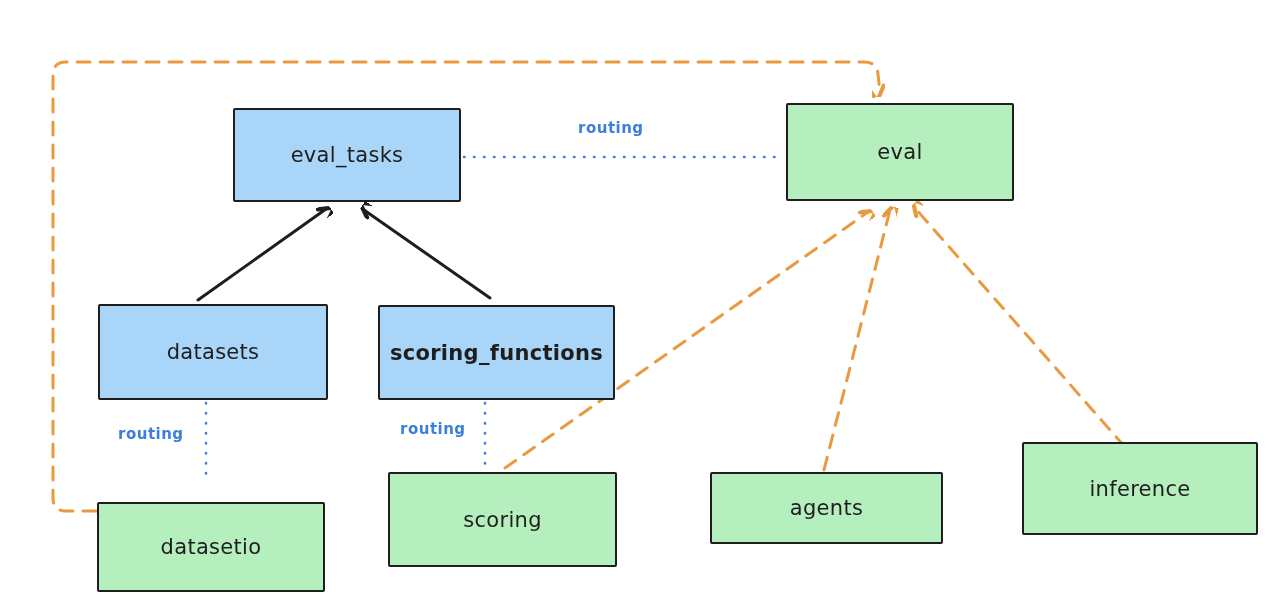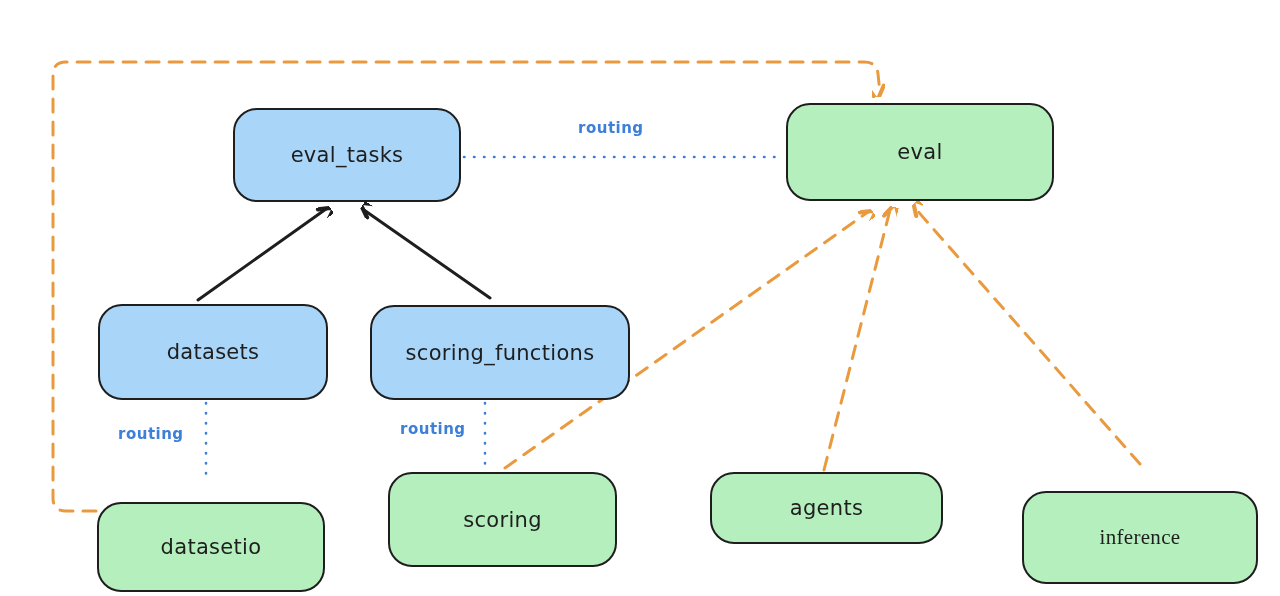--- a/index.html
+++ b/index.html
@@ -16,21 +16,21 @@
   }
   .edges {
     position: absolute;
     left: 0; top: 0;
     width: 1280px; height: 596px;
   }
   .node {
     position: absolute;
     box-sizing: border-box;
     border: 2.5px solid #1e1e1e;
-    border-radius: 24px;
+    border-radius: 2px;
     display: flex;
     align-items: center;
     justify-content: center;
     font-size: 21px;
     color: #1e1e1e;
     letter-spacing: 0.3px;
   }
   .node.blue  { background: #a9d5f8; }
   .node.green { background: #b5efbd; }
   .edge-label {
@@ -67,45 +67,45 @@
     <path d="M 96 511 L 66 511 Q 53 511 53 498 L 53 75 Q 53 62 66 62 L 864 62 Q 877 62 878 74 L 880 93" fill="none" stroke="#ea9a3e" stroke-width="3" stroke-linecap="round" stroke-dasharray="13 10" marker-end="url(#arrow-orange)"></path>
     <path d="M 505 468 L 868 212" fill="none" stroke="#ea9a3e" stroke-width="3" stroke-linecap="round" stroke-dasharray="13 10" marker-end="url(#arrow-orange)"></path>
     <path d="M 824 470 L 890 210" fill="none" stroke="#ea9a3e" stroke-width="3" stroke-linecap="round" stroke-dasharray="13 10" marker-end="url(#arrow-orange)"></path>
     <path d="M 1140 464 L 915 208" fill="none" stroke="#ea9a3e" stroke-width="3" stroke-linecap="round" stroke-dasharray="13 10" marker-end="url(#arrow-orange)"></path>
   </svg>
 
   <div class="node blue" style="left:233px; top:108px; width:228px; height:94px;">
     <span>eval_tasks</span>
   </div>
 
-  <div class="node green" style="left:786px; top:103px; width:268px; height:98px;justify-content:center;">
+  <div class="node green" style="left:786px; top:103px; width:228px; height:98px;justify-content:center;">
     <span>eval</span>
   </div>
 
   <div class="node blue" style="left:98px; top:304px; width:230px; height:96px;">
     <span>datasets</span>
   </div>
 
-  <div class="node blue" style="left:370px; top:305px; width:260px; height:95px;">
+  <div class="node blue" style="left:378px; top:305px; width:237px; height:95px;font-weight:bold;">
     <span>scoring_functions</span>
   </div>
 
   <div class="node green" style="left:97px; top:477px; width:228px; height:90px;margin-top:25px;">
     <span>datasetio</span>
   </div>
 
   <div class="node green" style="left:388px; top:472px; width:229px; height:95px;">
     <span>scoring</span>
   </div>
 
   <div class="node green" style="left:710px; top:472px; width:233px; height:72px;">
     <span>agents</span>
   </div>
 
-  <div class="node green" style="left:1022px; top:491px; width:236px; height:93px;font-family:Liberation Serif, serif;">
+  <div class="node green" style="left:1022px; top:442px; width:236px; height:93px;">
     <span>inference</span>
   </div>
 
   <div class="edge-label" style="left:578px; top:119px;">routing</div>
   <div class="edge-label" style="left:118px; top:425px;">routing</div>
   <div class="edge-label" style="left:400px; top:420px;">routing</div>
 
 </div>
 
 </body></html>

